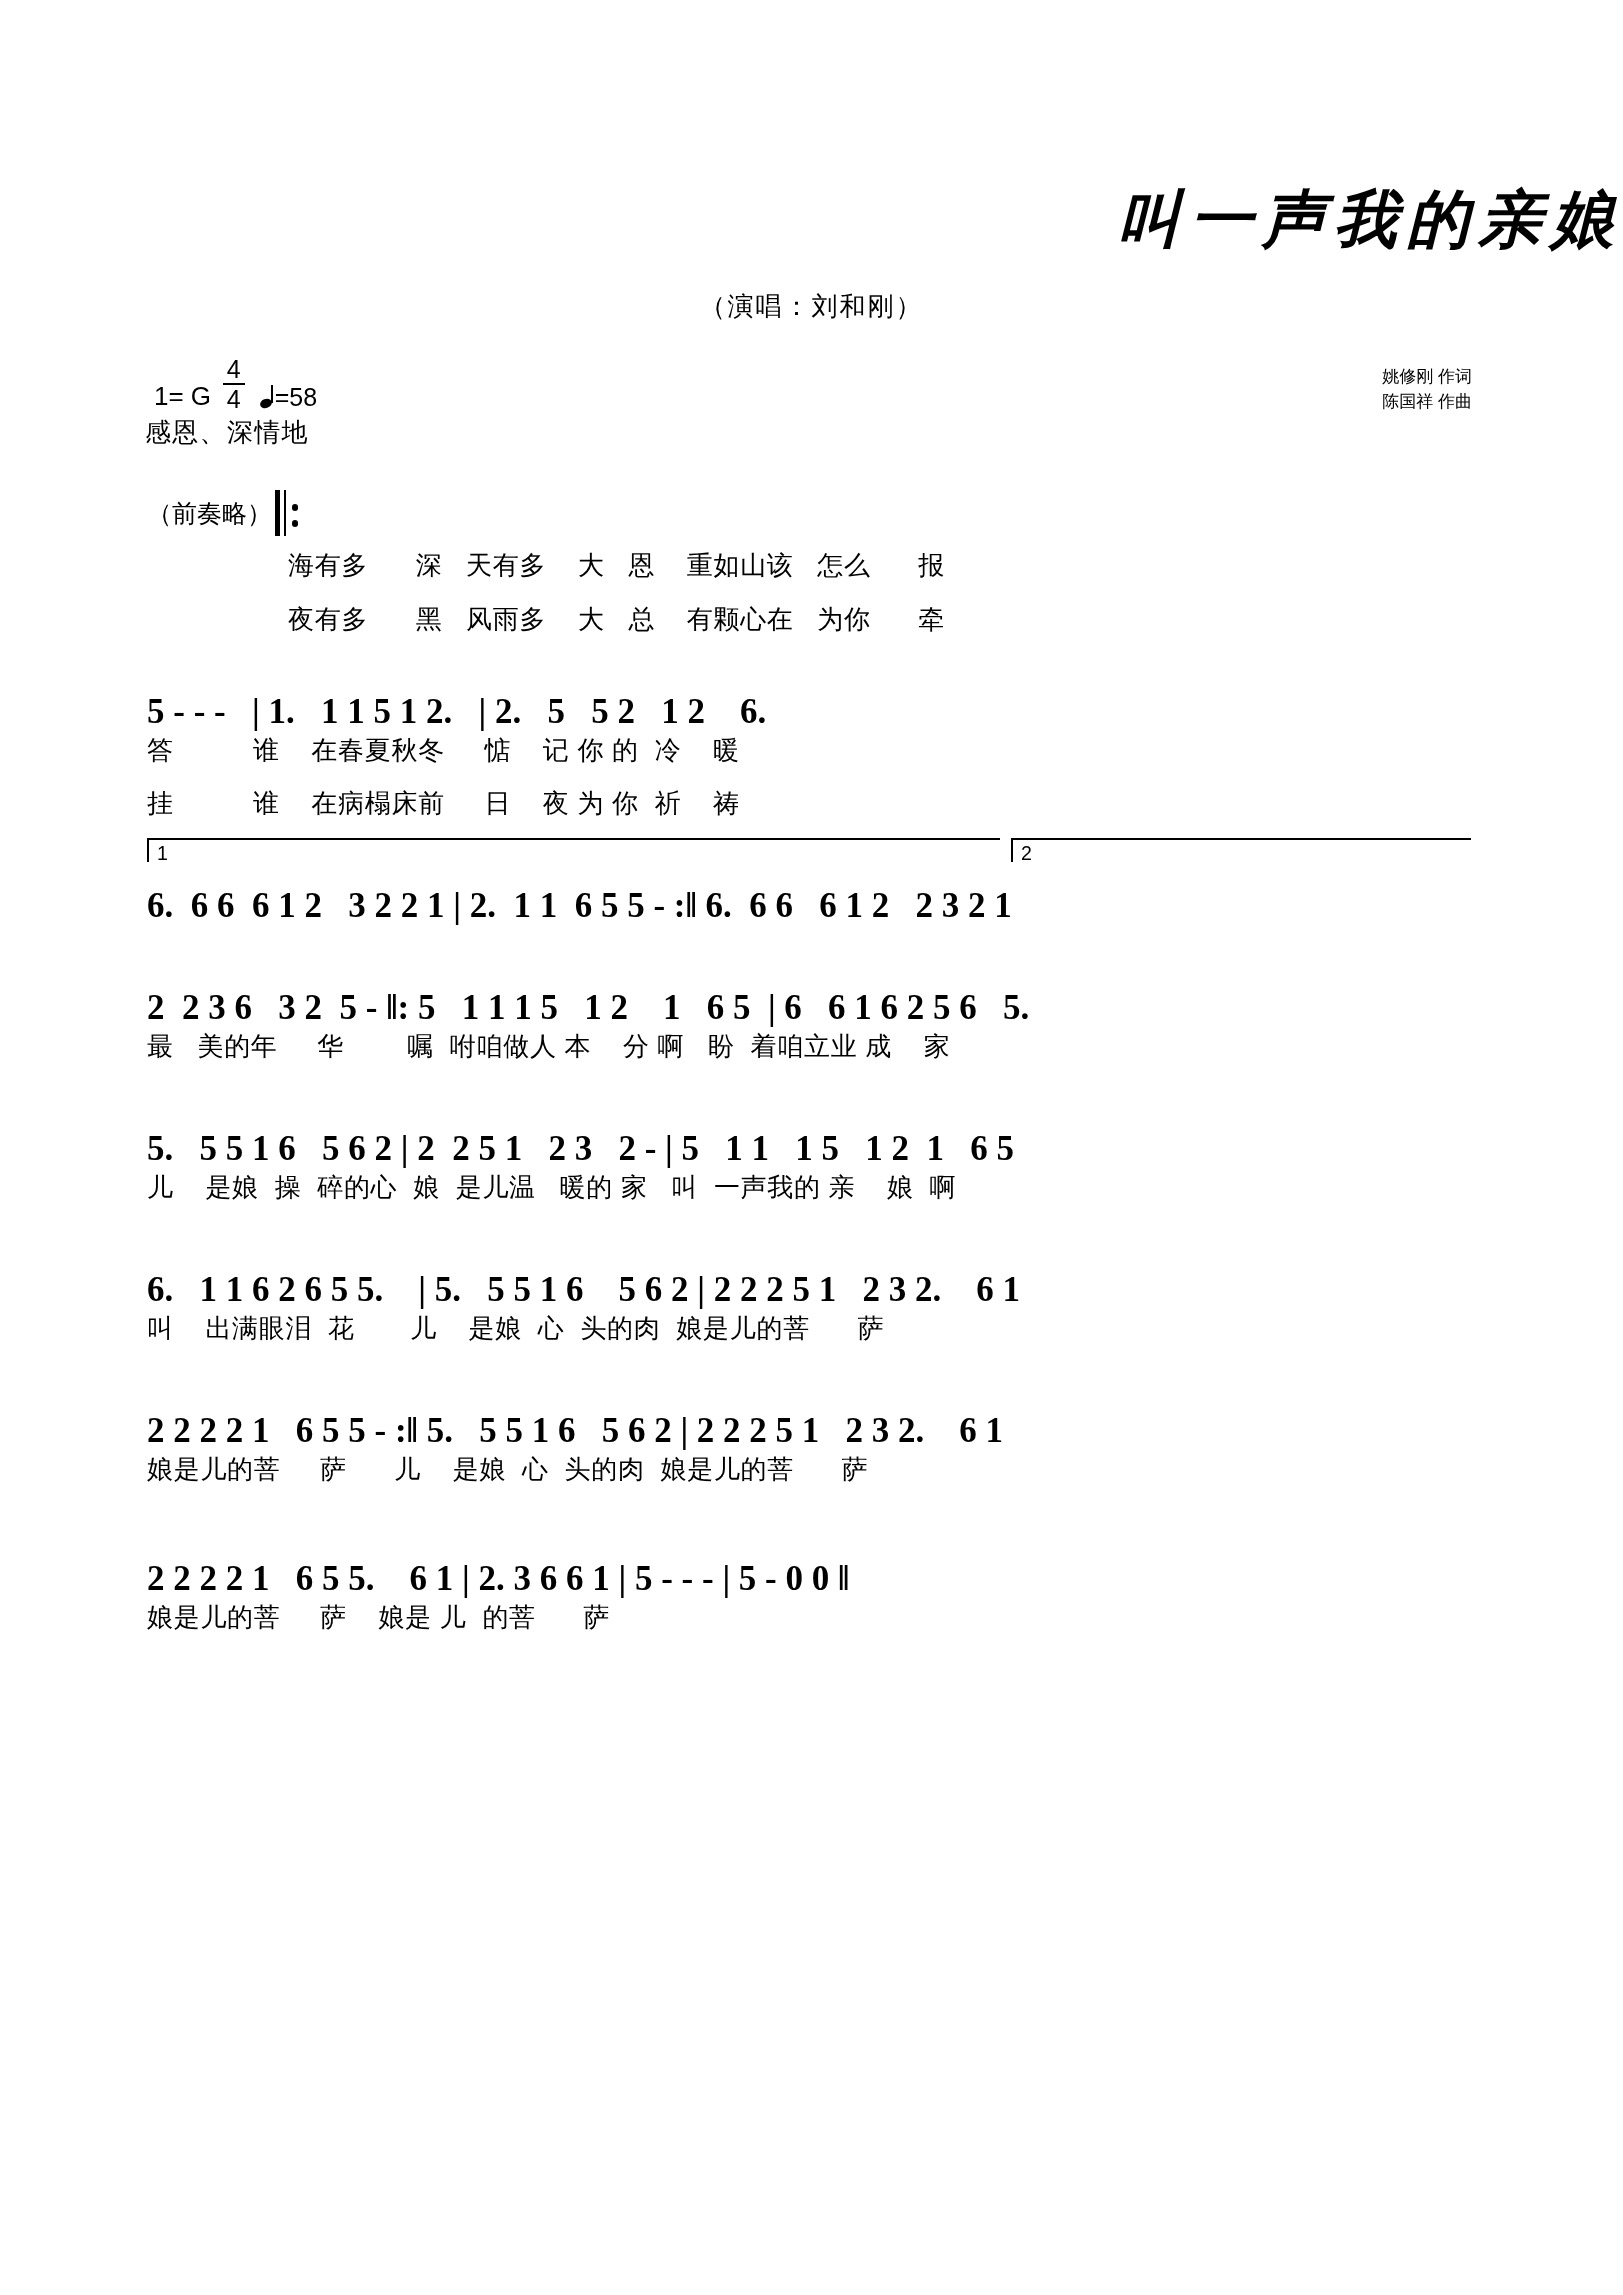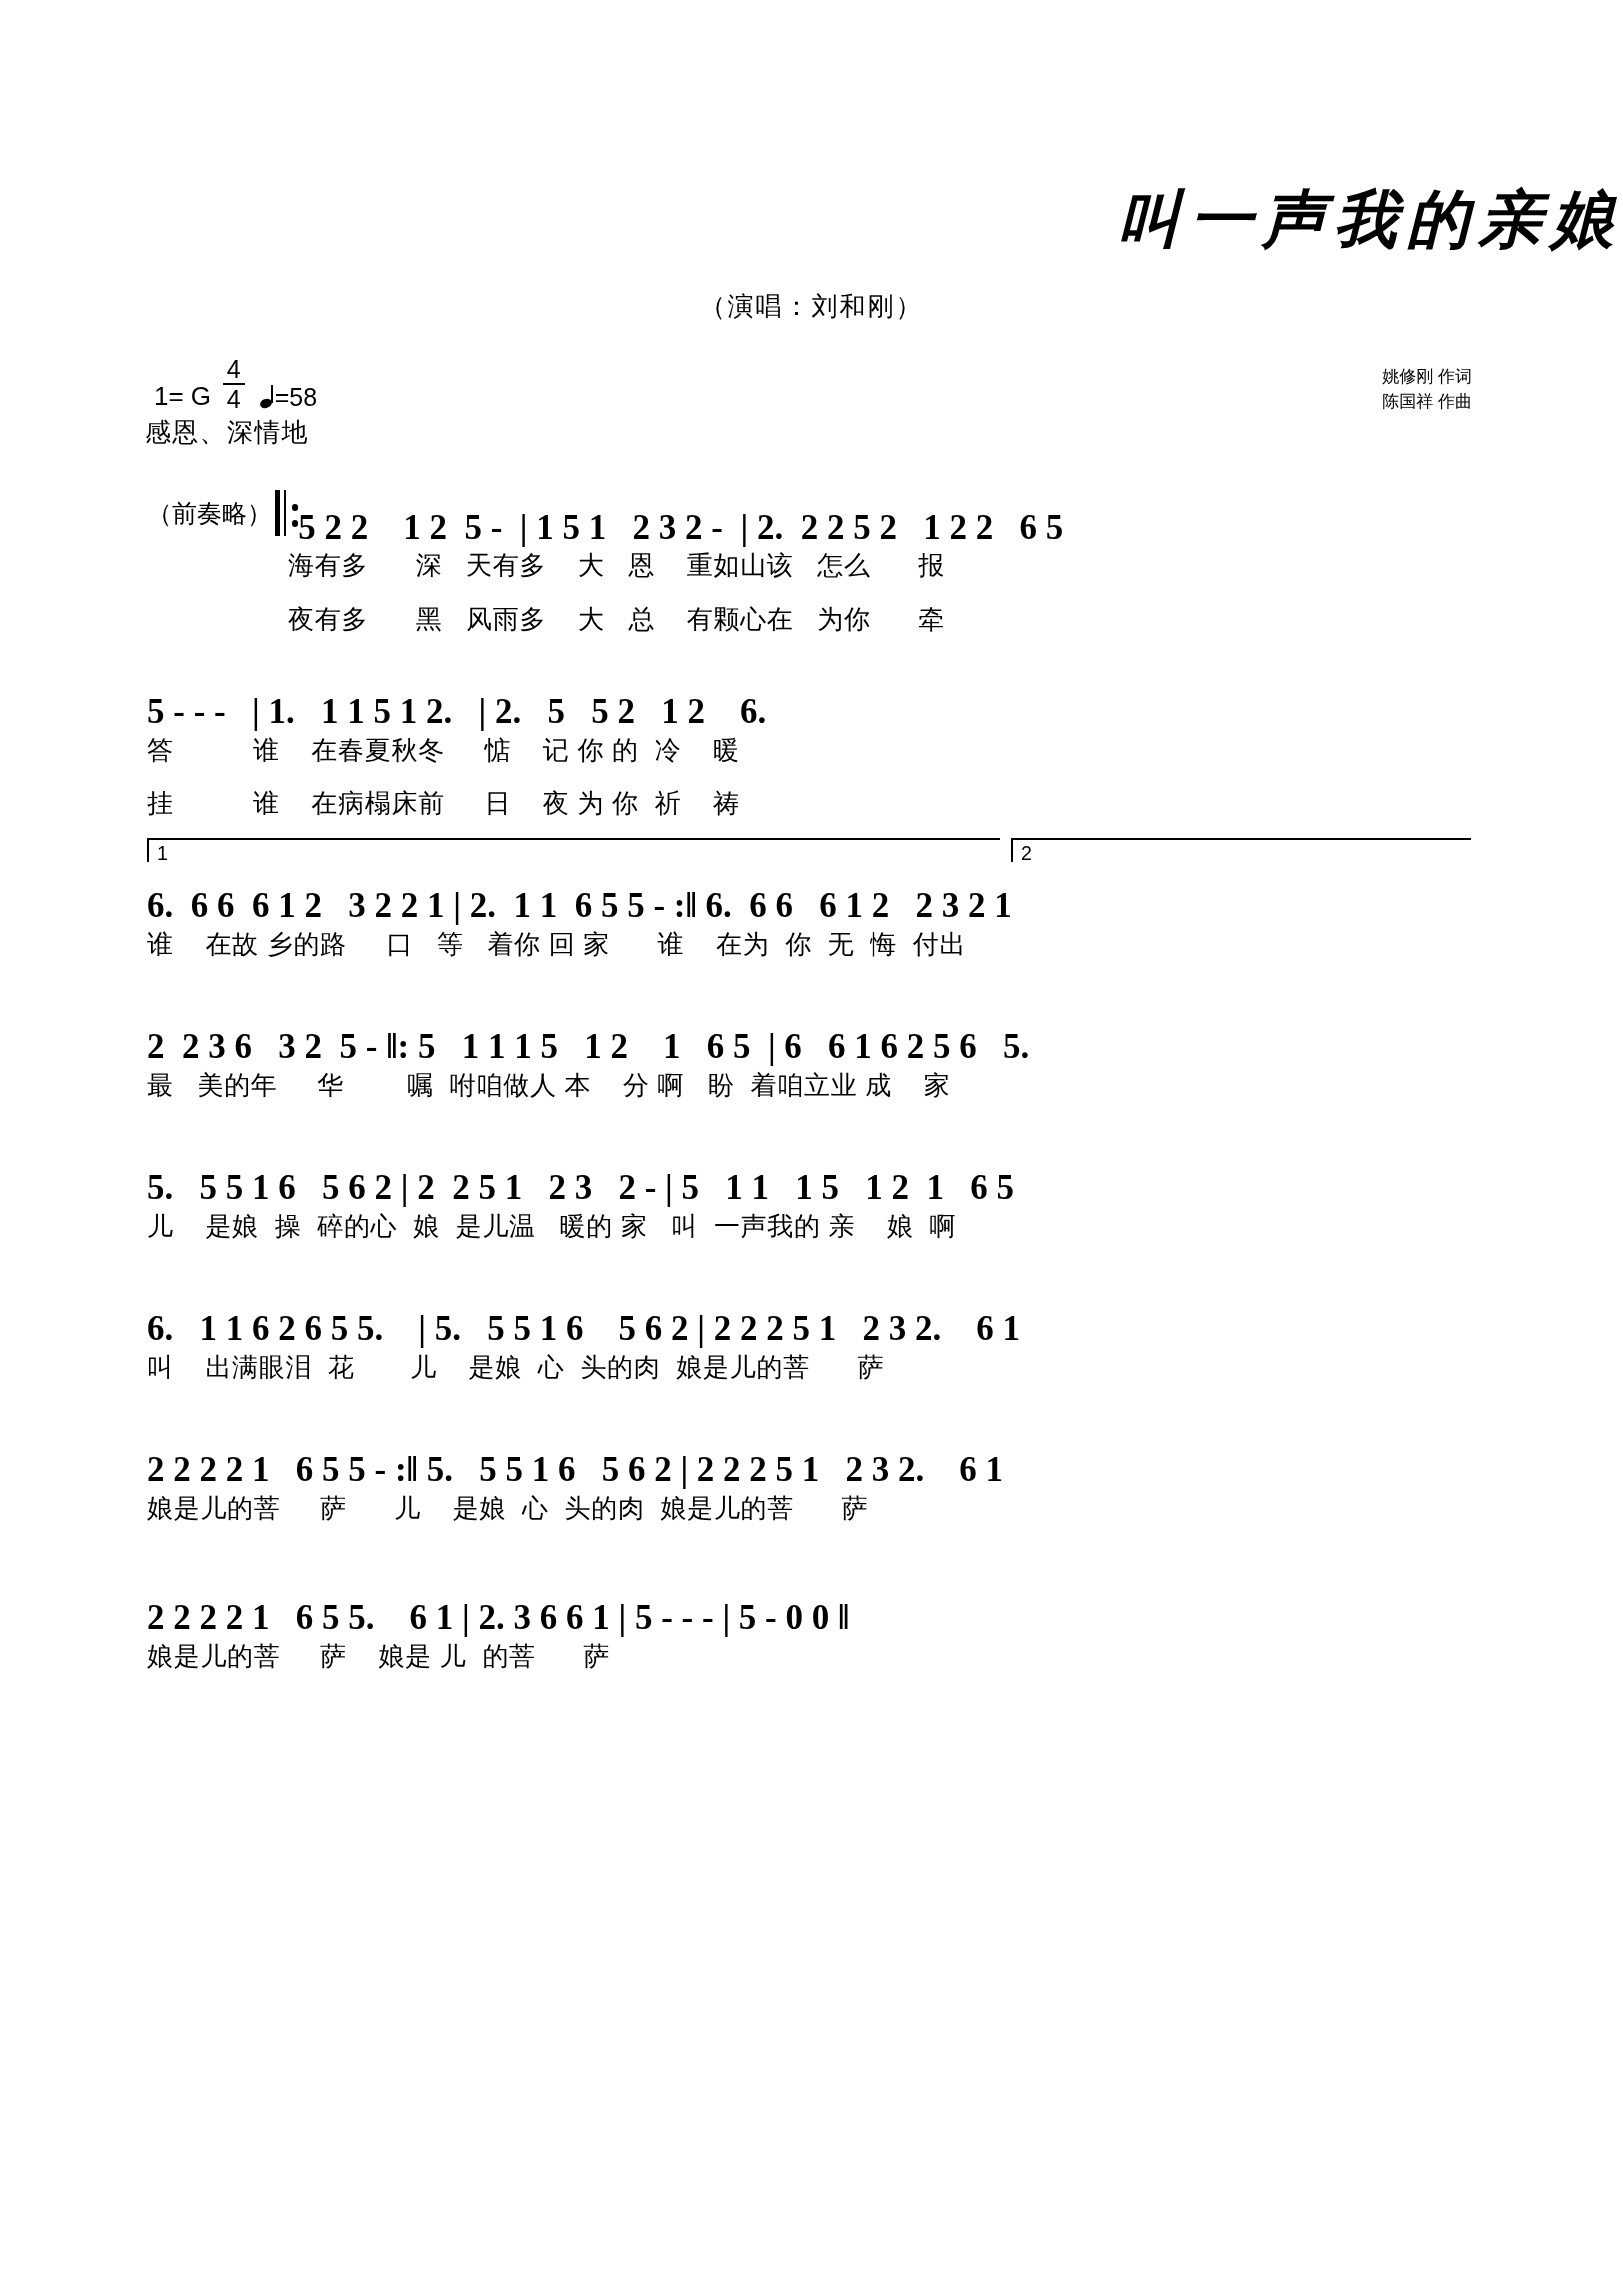--- a/index.html
+++ b/index.html
@@ -214,21 +214,20 @@
       <div>陈国祥 作曲</div>
     </div>
   </div>
 
   <div class="music">
 
     <div class="system">
       <div class="notes-row">
         <span class="prefix">（前奏略）</span>
         <span class="rep-start"><span class="dots"></span></span>
-        <span class="seg">5 2 2    1 2  5 -  | 1 5 1   2 3 2 -  | 2.  2 2 5 2   1 2 2   6 5</span>
       </div>
       <div class="lyr-row">
         <span style="display:inline-block;width:141px;"></span><span>海有多      深   天有多    大   恩    重如山该   怎么      报</span>
       </div>
       <div class="lyr-row second">
         <span style="display:inline-block;width:141px;"></span><span>夜有多      黑   风雨多    大   总    有颗心在   为你      牵</span>
       </div>
     </div>
 
     <div class="system" style="margin-top:29px;">
@@ -246,23 +245,20 @@
     <div class="system" style="margin-top:39px;">
       <div class="volta" style="left:0; top:-22px; width:851px;">
         <span>1</span>
       </div>
       <div class="volta" style="left:864px; top:-22px; width:458px;">
         <span>2</span>
       </div>
       <div class="notes-row">
         <span class="seg">6.  6 6  6 1 2   3 2 2 1 | 2.  1 1  6 5 5 - :‖ 6.  6 6   6 1 2   2 3 2 1</span>
       </div>
-      <div class="lyr-row">
-        <span>谁    在故 乡的路     口   等   着你 回 家      谁    在为  你  无  悔  付出</span>
-      </div>
     </div>
 
     <div class="system" style="margin-top:39px;">
       <div class="notes-row">
         <span class="seg">2  2 3 6   3 2  5 - ‖: 5   1 1 1 5   1 2    1   6 5  | 6   6 1 6 2 5 6   5.</span>
       </div>
       <div class="lyr-row">
         <span>最   美的年     华        嘱  咐咱做人 本    分 啊   盼  着咱立业 成    家</span>
       </div>
     </div>

